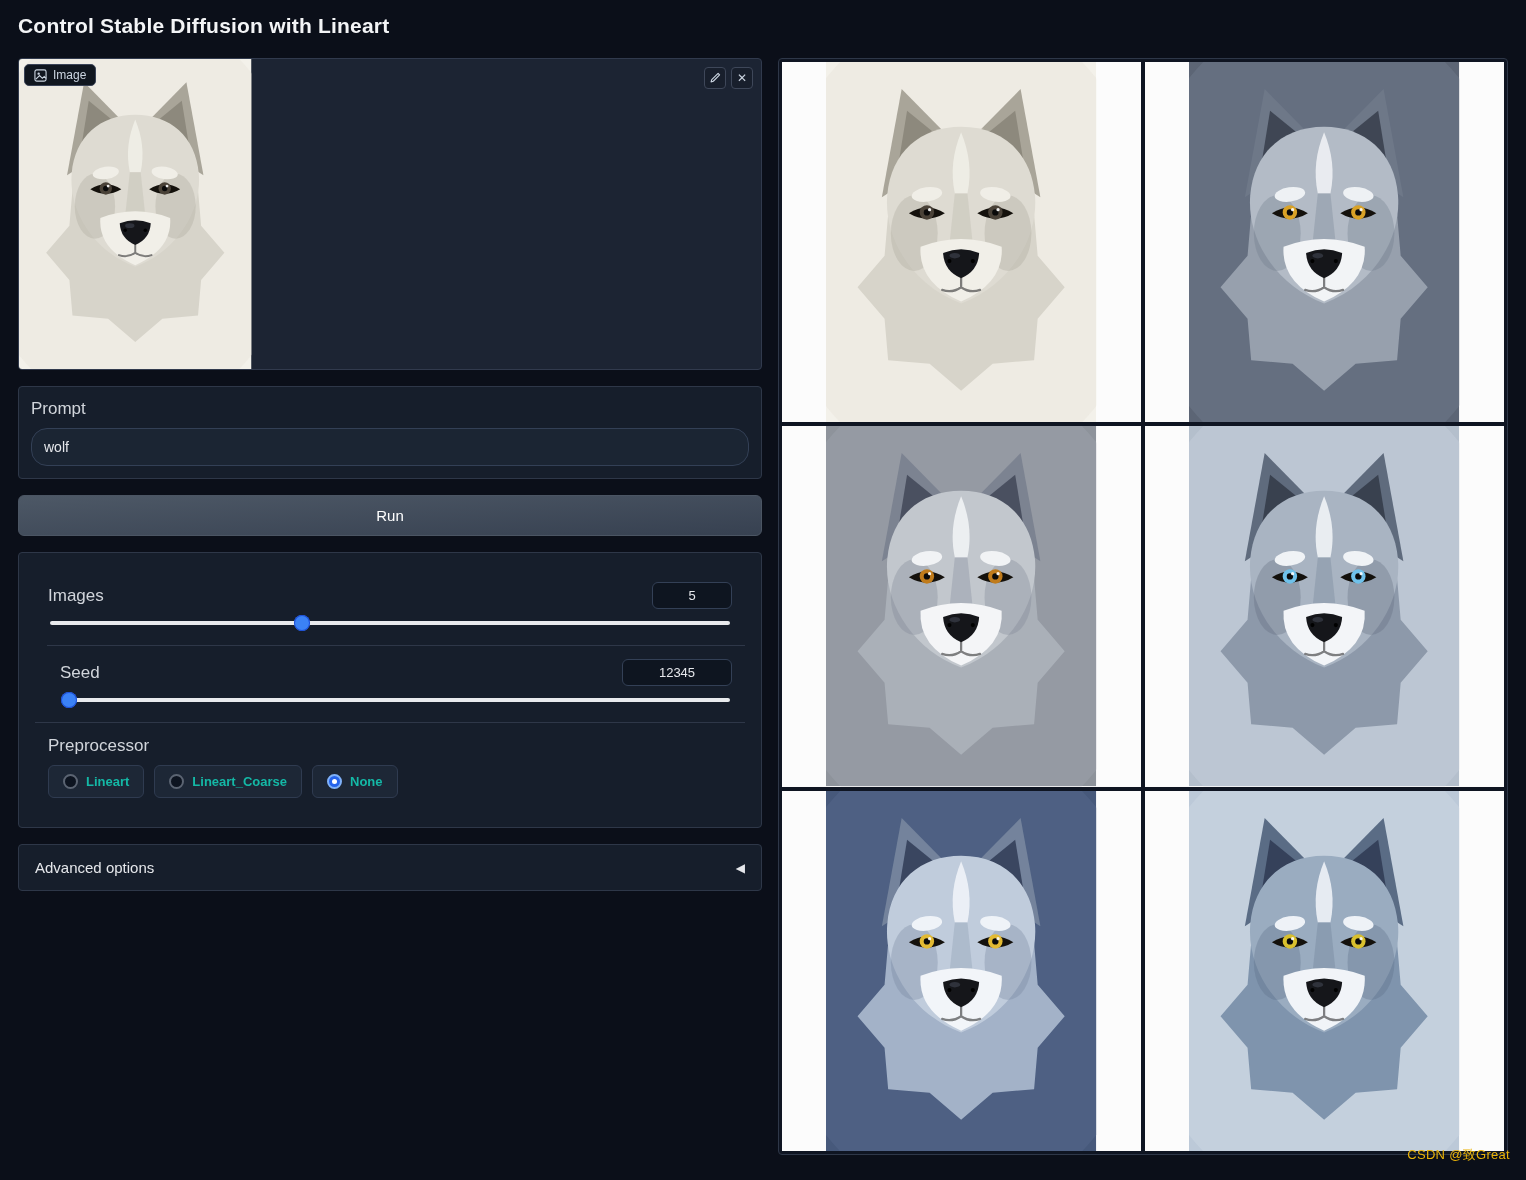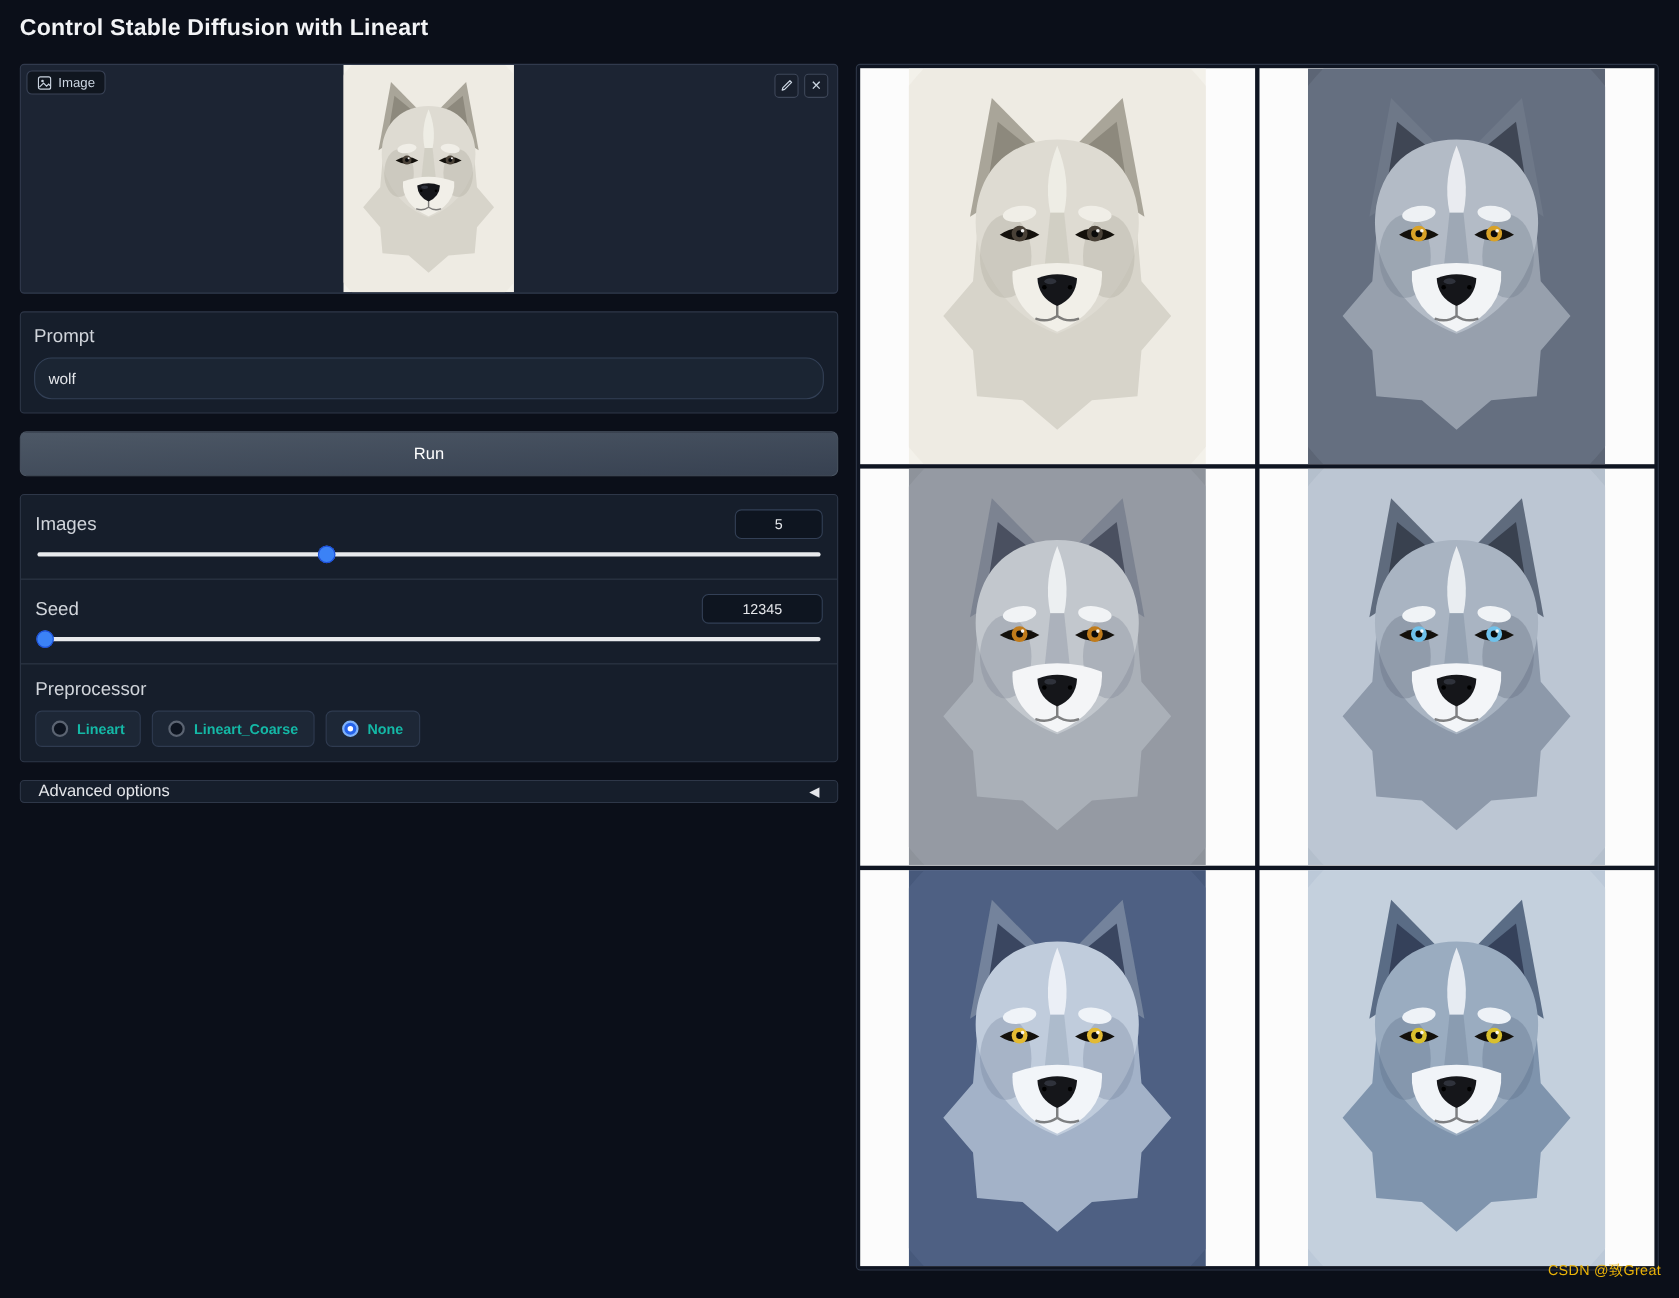--- a/index.html
+++ b/index.html
@@ -13,23 +13,23 @@
   }
   .page { padding:12px 18px 0 18px; }
   h1.title { font-size:21px; font-weight:700; color:#f3f4f6; margin:2px 0 20px 0; letter-spacing:.2px; }
 
   .main { display:flex; gap:16px; align-items:flex-start; }
   .left-col { width:744px; flex:none; display:flex; flex-direction:column; gap:16px; }
   .right-col { flex:1; position:relative; }
 
   
   .image-block {
-    position:relative; height:209px;
+    position:relative; height:312px;
     background:#1c2433; border:1px solid #313a4d; border-radius:4px;
-    display:flex; justify-content:center; overflow:hidden;
+    display:flex; overflow:hidden;
   }
   .image-badge {
     position:absolute; top:5px; left:5px; z-index:3;
     display:flex; align-items:center; gap:6px;
     background:#10161f; border:1px solid #3a4357; border-radius:5px;
     padding:3px 9px; font-size:12px; color:#cbd5e1; cursor:pointer;
   }
   .image-badge svg { display:block; }
   .image-actions { position:absolute; top:8px; right:8px; z-index:3; display:flex; gap:5px; }
   .icon-btn {
@@ -55,23 +55,23 @@
 
   
   .run-btn {
     width:100%; padding:11px 0; border-radius:6px; cursor:pointer;
     border:1px solid #4b5563;
     background:linear-gradient(to bottom right,#4d5866,#374151);
     color:#fff; font-size:15px; font-weight:400; font-family:inherit;
   }
 
   
-  .controls-panel { padding:0; }
+  .controls-panel { padding:16px; }
   .slider-section { padding:13px 13px 4px 13px; }
-  .slider-section + .slider-section { border-top:1px solid #2e3748; }
+  .slider-section + .slider-section { border-top:1px solid #2e3748;margin-left:12px; }
   .slider-head { display:flex; justify-content:space-between; align-items:center; margin-bottom:4px; }
   .num-input {
     background:#0e1520; border:1px solid #334056; border-radius:6px;
     color:#e5e7eb; font-size:13px; text-align:center; padding:5px 8px;
     font-family:inherit; outline:none;
   }
   .num-sm { width:80px; }
   .num-lg { width:110px; }
   .slider-track {
     position:relative; height:4px; border-radius:3px; background:#e8eaed;
@@ -96,21 +96,21 @@
     border:2px solid #5b6472; background:#0d1420; position:relative;
   }
   .chip.checked .radio { background:#2563eb; border-color:#7fb1f8; }
   .chip.checked .radio::after {
     content:""; position:absolute; inset:3px; border-radius:50%; background:#ffffff;
   }
 
   
   .advanced {
     display:flex; justify-content:space-between; align-items:center;
-    padding:1px 16px; font-size:15px; color:#e5e7eb; cursor:pointer;
+    padding:14px 16px; font-size:15px; color:#e5e7eb; cursor:pointer;
   }
   .adv-arrow { font-size:12px; color:#e5e7eb; }
 
   
   .gallery {
     height:1097px; background:#0f1522;
     border:1px solid #2e3748; border-radius:4px; padding:3px;
     display:grid; grid-template-columns:1fr 1fr; grid-template-rows:repeat(3,1fr); gap:4px;
   }
   .cell {

